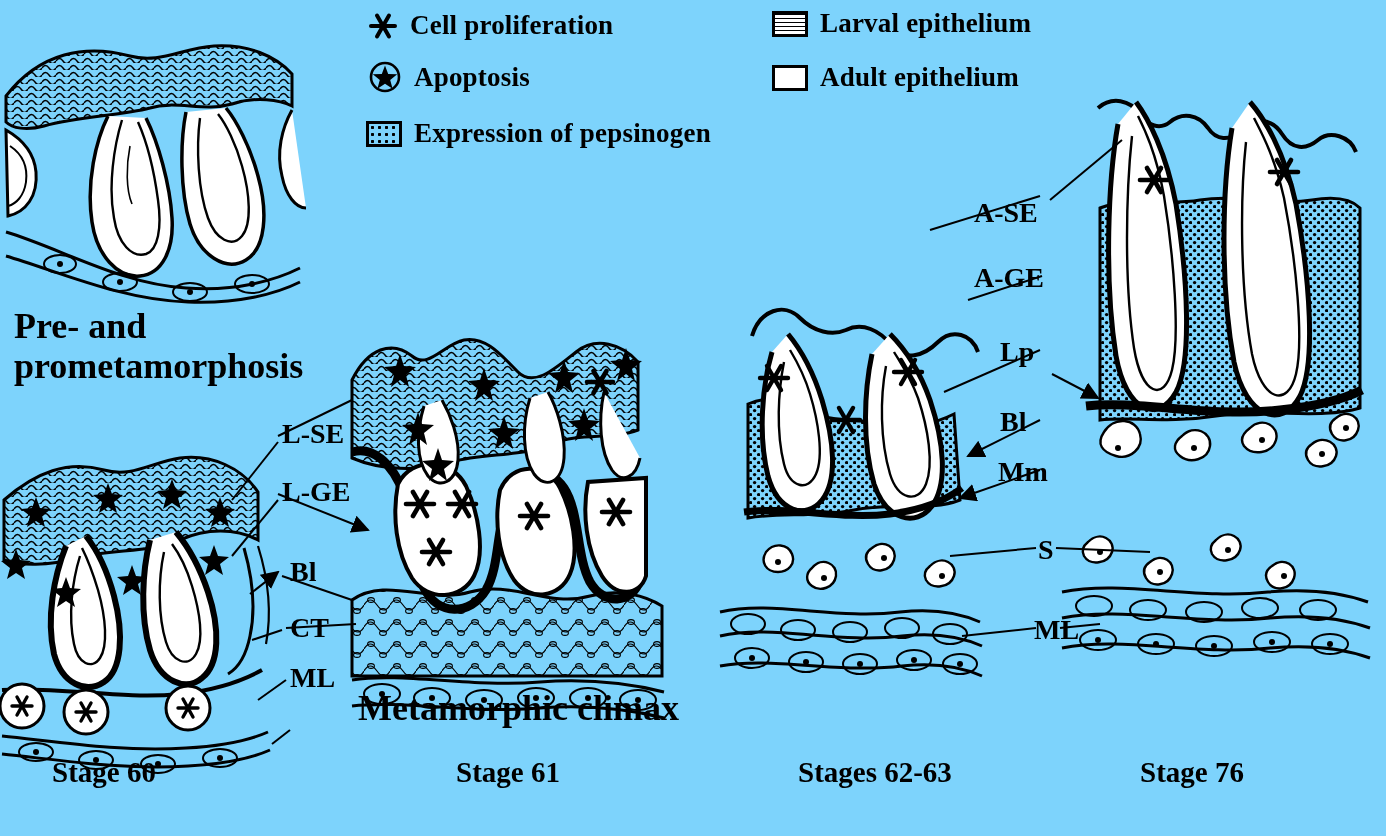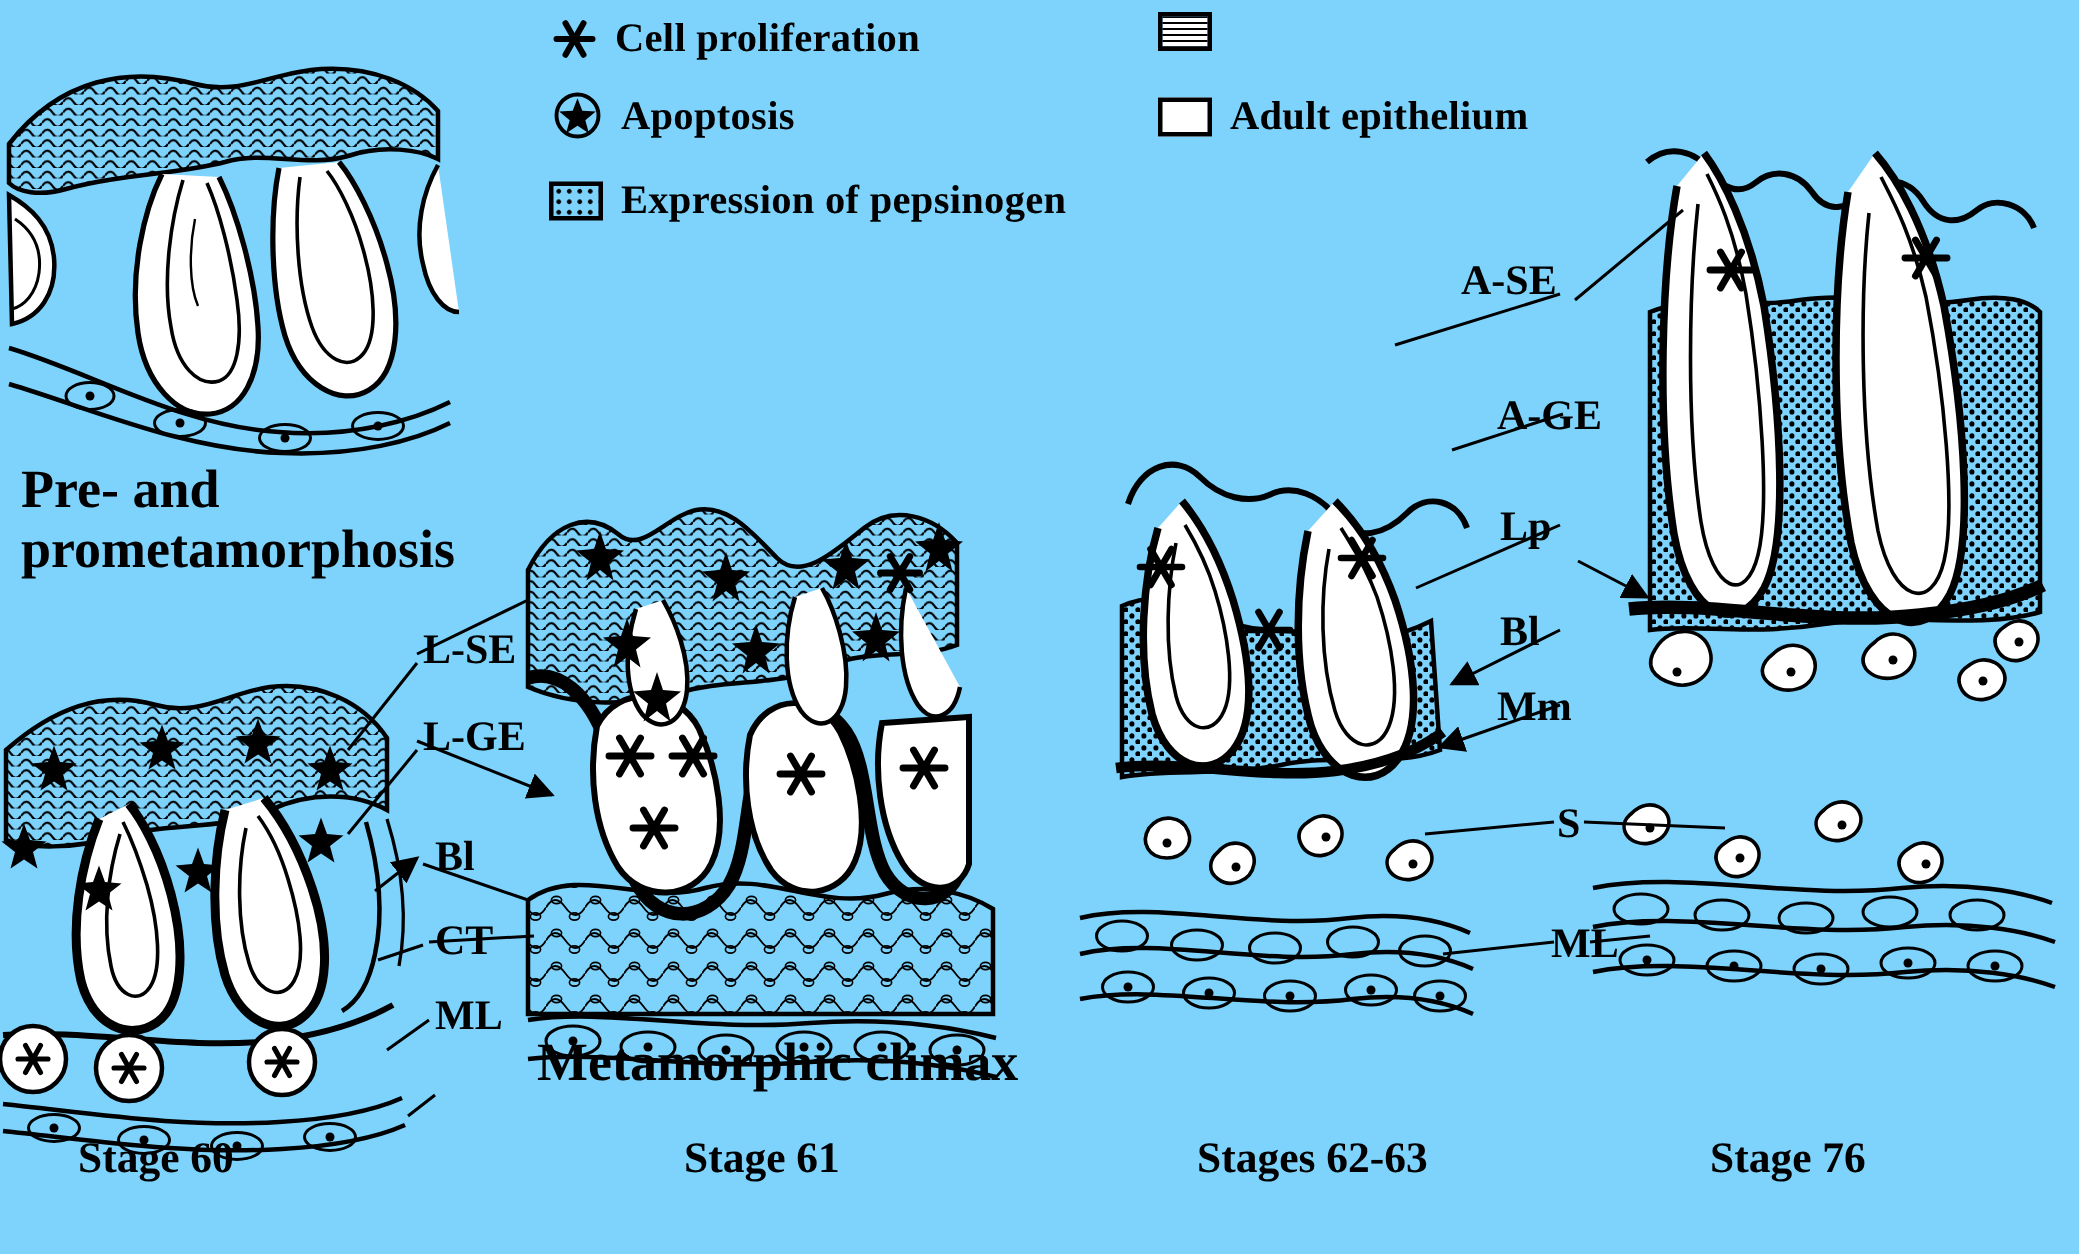--- a/index.html
+++ b/index.html
@@ -507,20 +507,21 @@
     <span class="legend-label">Apoptosis</span>
   </div>
 
   <div class="legend-item" style="left:366px; top:118px;">
     <span class="legend-glyph swatch swatch-pepsinogen"></span>
     <span class="legend-label">Expression of pepsinogen</span>
   </div>
 
   <div class="legend-item" style="left:772px; top:8px;">
     <span class="legend-glyph swatch swatch-larval"></span>
+    <span class="legend-label">Larval epithelium</span>
   </div>
 
   <div class="legend-item" style="left:772px; top:62px;">
     <span class="legend-glyph swatch swatch-adult"></span>
     <span class="legend-label">Adult epithelium</span>
   </div>
 
   <div class="caption" style="left:14px; top:306px;">Pre- and
 prometamorphosis</div>
   <div class="caption" style="left:358px; top:688px;">Metamorphic climax</div>
@@ -529,21 +530,21 @@
   <div class="stage-label" style="left:456px; top:756px;">Stage 61</div>
   <div class="stage-label" style="left:798px; top:756px;">Stages 62-63</div>
   <div class="stage-label" style="left:1140px; top:756px;">Stage 76</div>
 
   <div class="anno" style="left:282px; top:418px;">L-SE</div>
   <div class="anno" style="left:282px; top:476px;">L-GE</div>
   <div class="anno" style="left:290px; top:556px;">Bl</div>
   <div class="anno" style="left:290px; top:612px;">CT</div>
   <div class="anno" style="left:290px; top:662px;">ML</div>
 
-  <div class="anno" style="left:974px; top:172px;">A-SE</div>
-  <div class="anno" style="left:974px; top:262px;margin-left:24px;">A-GE</div>
+  <div class="anno" style="left:974px; top:197px;">A-SE</div>
+  <div class="anno" style="left:974px; top:262px;">A-GE</div>
   <div class="anno" style="left:1000px; top:336px;">Lp</div>
   <div class="anno" style="left:1000px; top:406px;">Bl</div>
   <div class="anno" style="left:998px; top:456px;">Mm</div>
   <div class="anno" style="left:1038px; top:534px;">S</div>
   <div class="anno" style="left:1034px; top:614px;">ML</div>
 
 </div>
 
 </body></html>

